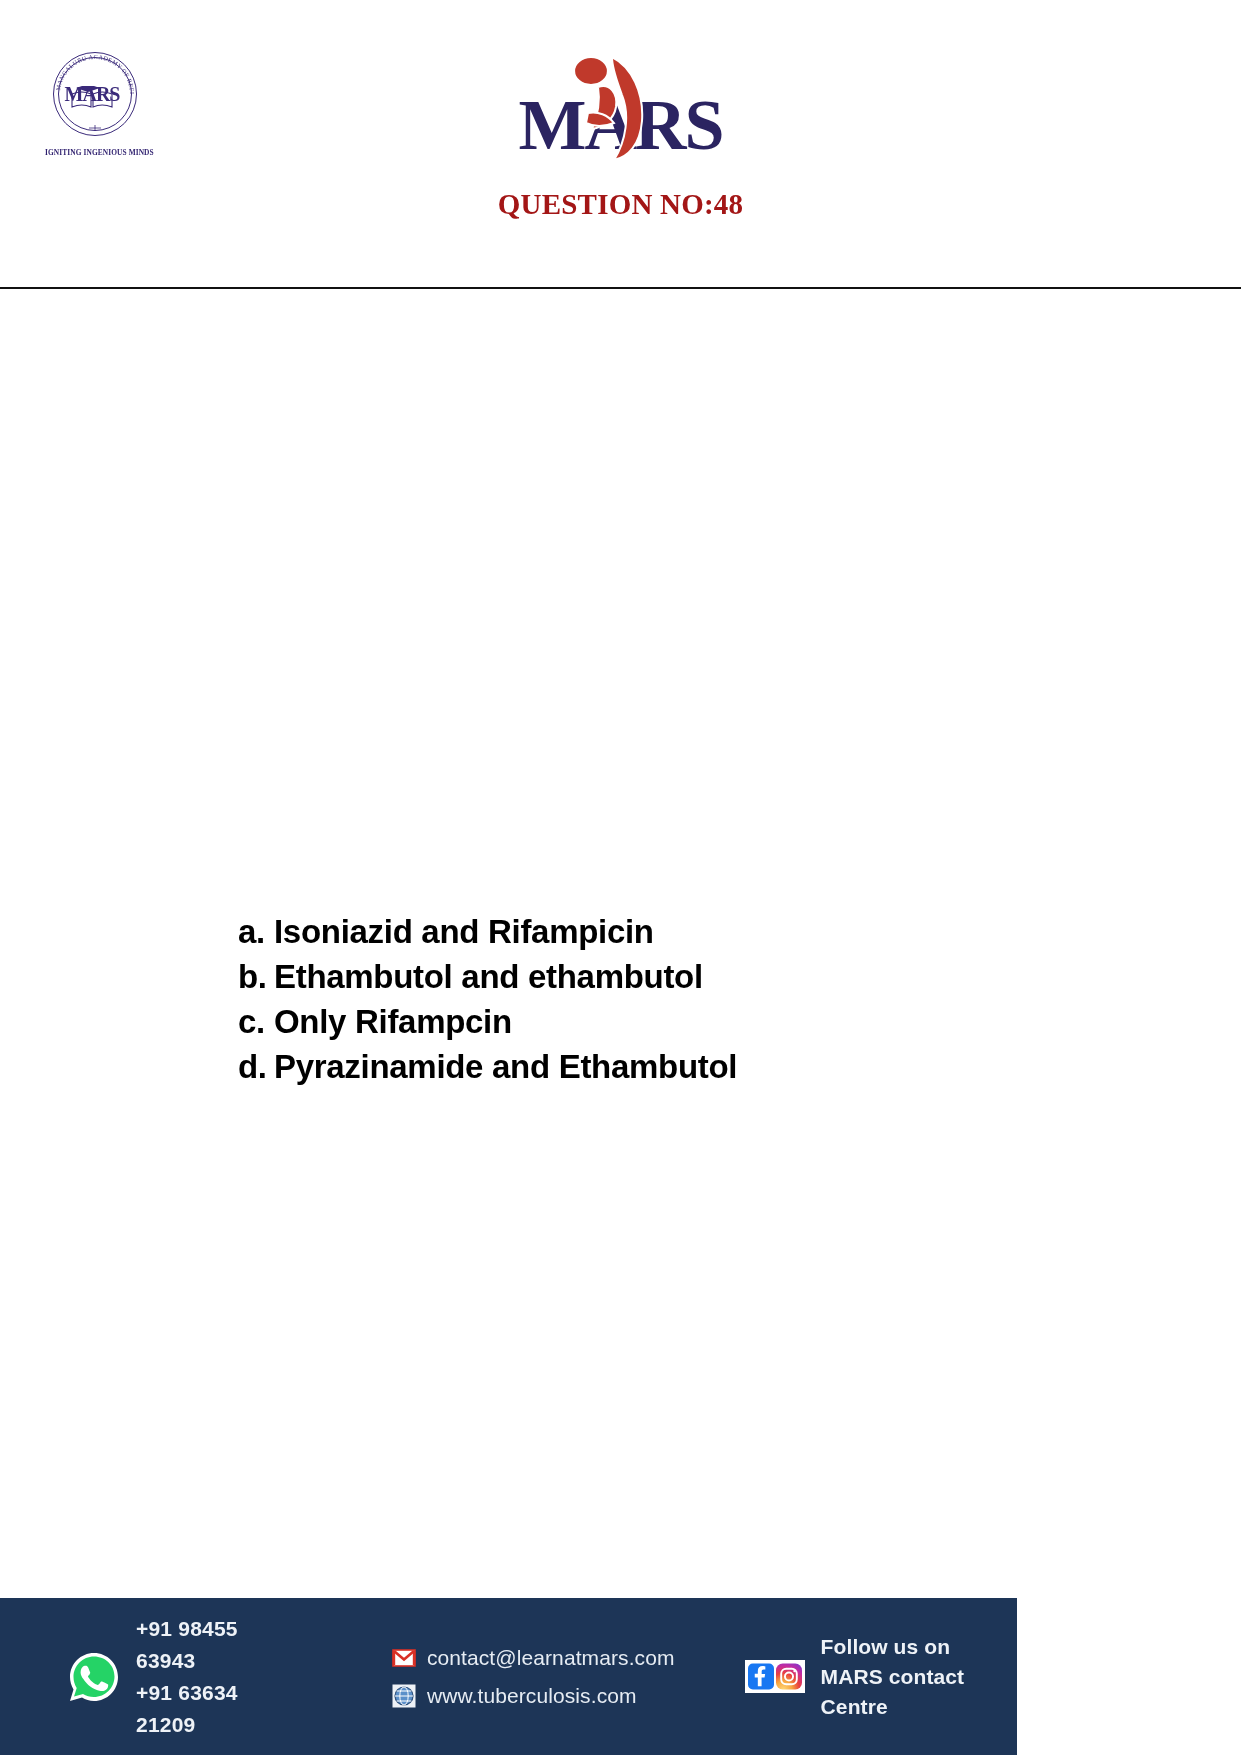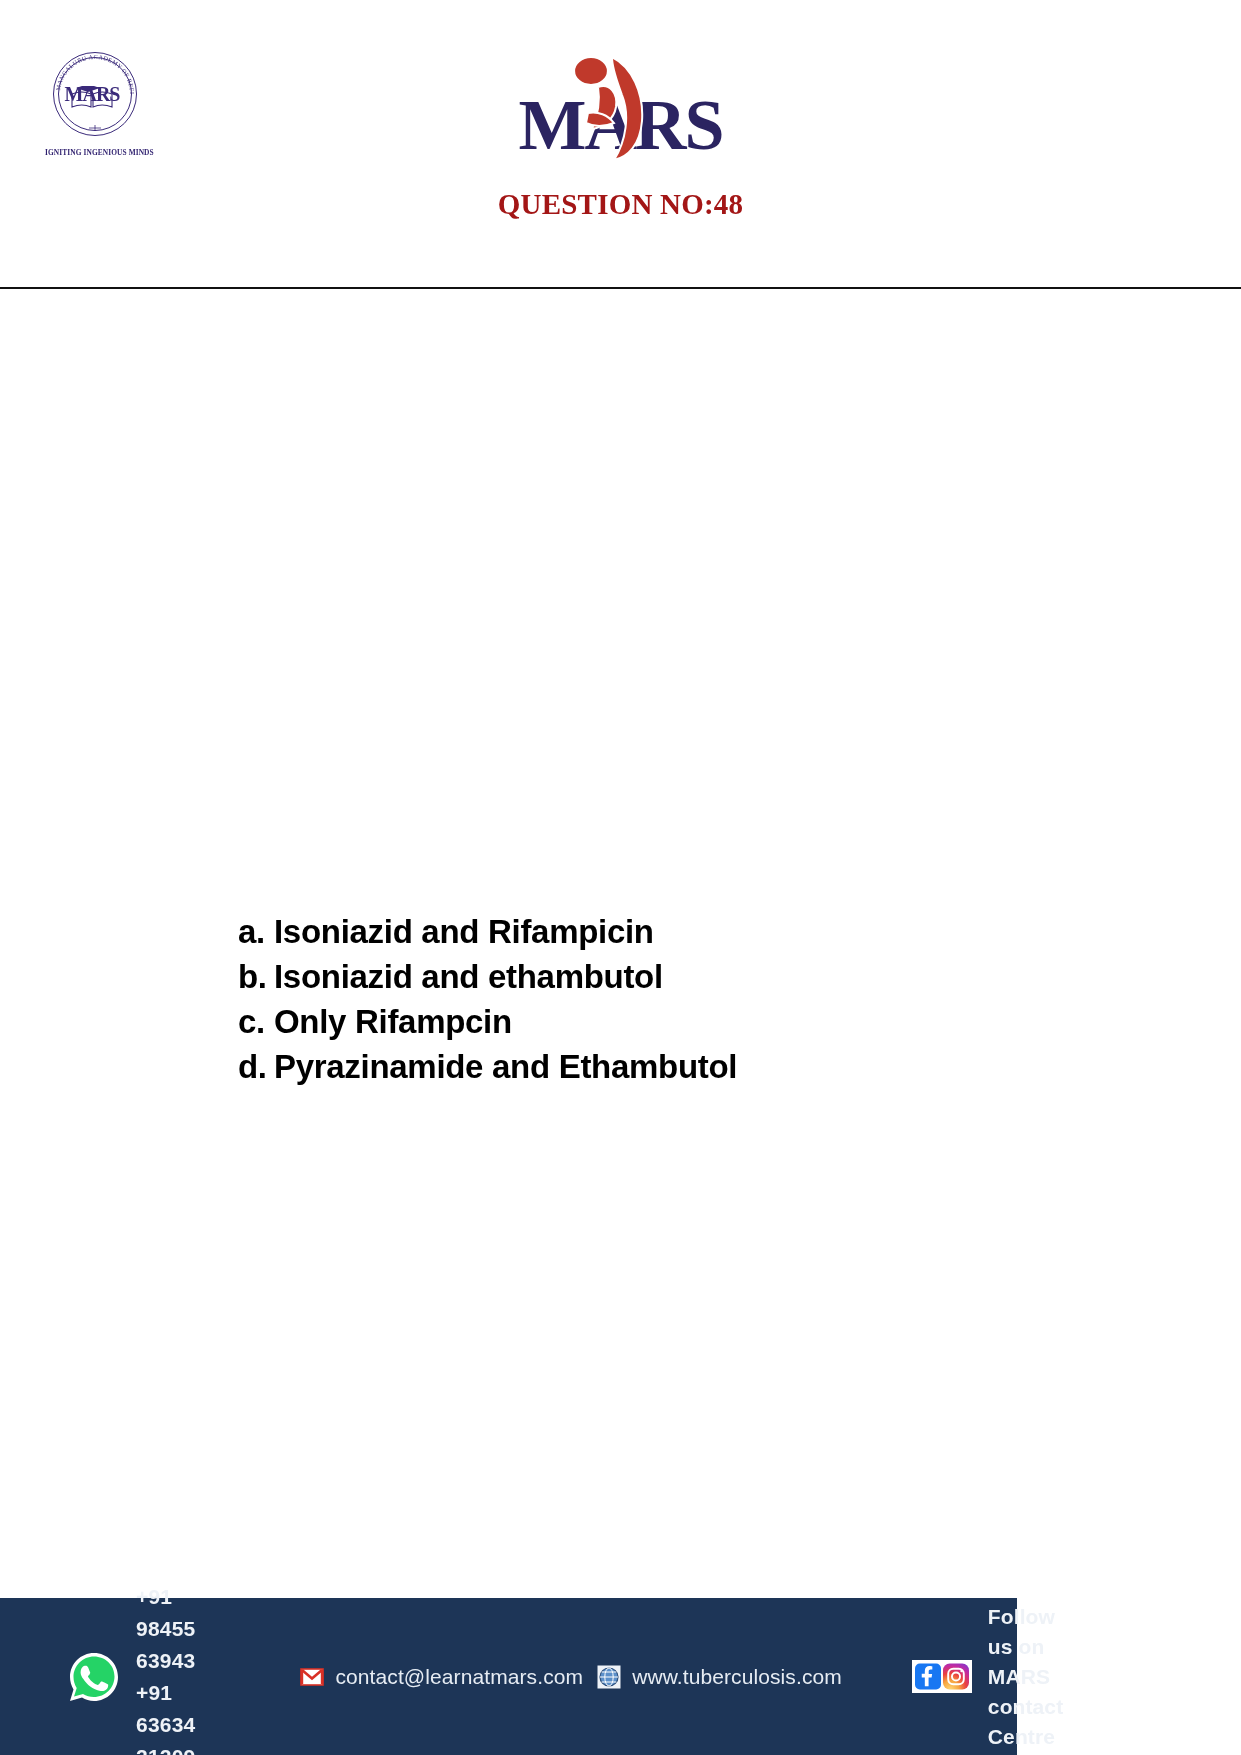--- a/index.html
+++ b/index.html
@@ -112,21 +112,21 @@
   .f-phones { margin-left:68px; }
   .wa-icon { width:52px; height:52px; flex:0 0 52px; }
   .phone-lines {
     margin-left:16px;
     font-family:"Liberation Sans", sans-serif;
     font-weight:bold; font-size:21px; line-height:32px;
     color:#eef2f7; letter-spacing:0.2px;
   }
   .f-contact { margin-left:105px; }
   .contact-lines {
-    display:flex; flex-direction:row; gap:14px;
+    display:flex; flex-direction:column; gap:14px;
   }
   .contact-line {
     display:flex; align-items:center;
     font-family:"Liberation Sans", sans-serif;
     font-size:21px; color:#e6ecf3; letter-spacing:0.1px;
   }
   .contact-line .ic { width:24px; height:24px; flex:0 0 24px; margin-right:11px; }
   .f-social { margin-left:70px; }
   .social-icons {
     width:60px; height:33px; background:#fff;
@@ -190,21 +190,21 @@
   <div class="content">
 
 
     <div class="options">
       <div class="option-row">
         <span class="option-marker">a.</span>
         <span class="option-text">Isoniazid and Rifampicin</span>
       </div>
       <div class="option-row">
         <span class="option-marker">b.</span>
-        <span class="option-text">Isoniazid and ethambutol</span>
+        <span class="option-text">Ethambutol and ethambutol</span>
       </div>
       <div class="option-row">
         <span class="option-marker">c.</span>
         <span class="option-text">Only Rifampcin</span>
       </div>
       <div class="option-row">
         <span class="option-marker">d.</span>
         <span class="option-text">Pyrazinamide and Ethambutol</span>
       </div>
     </div>

